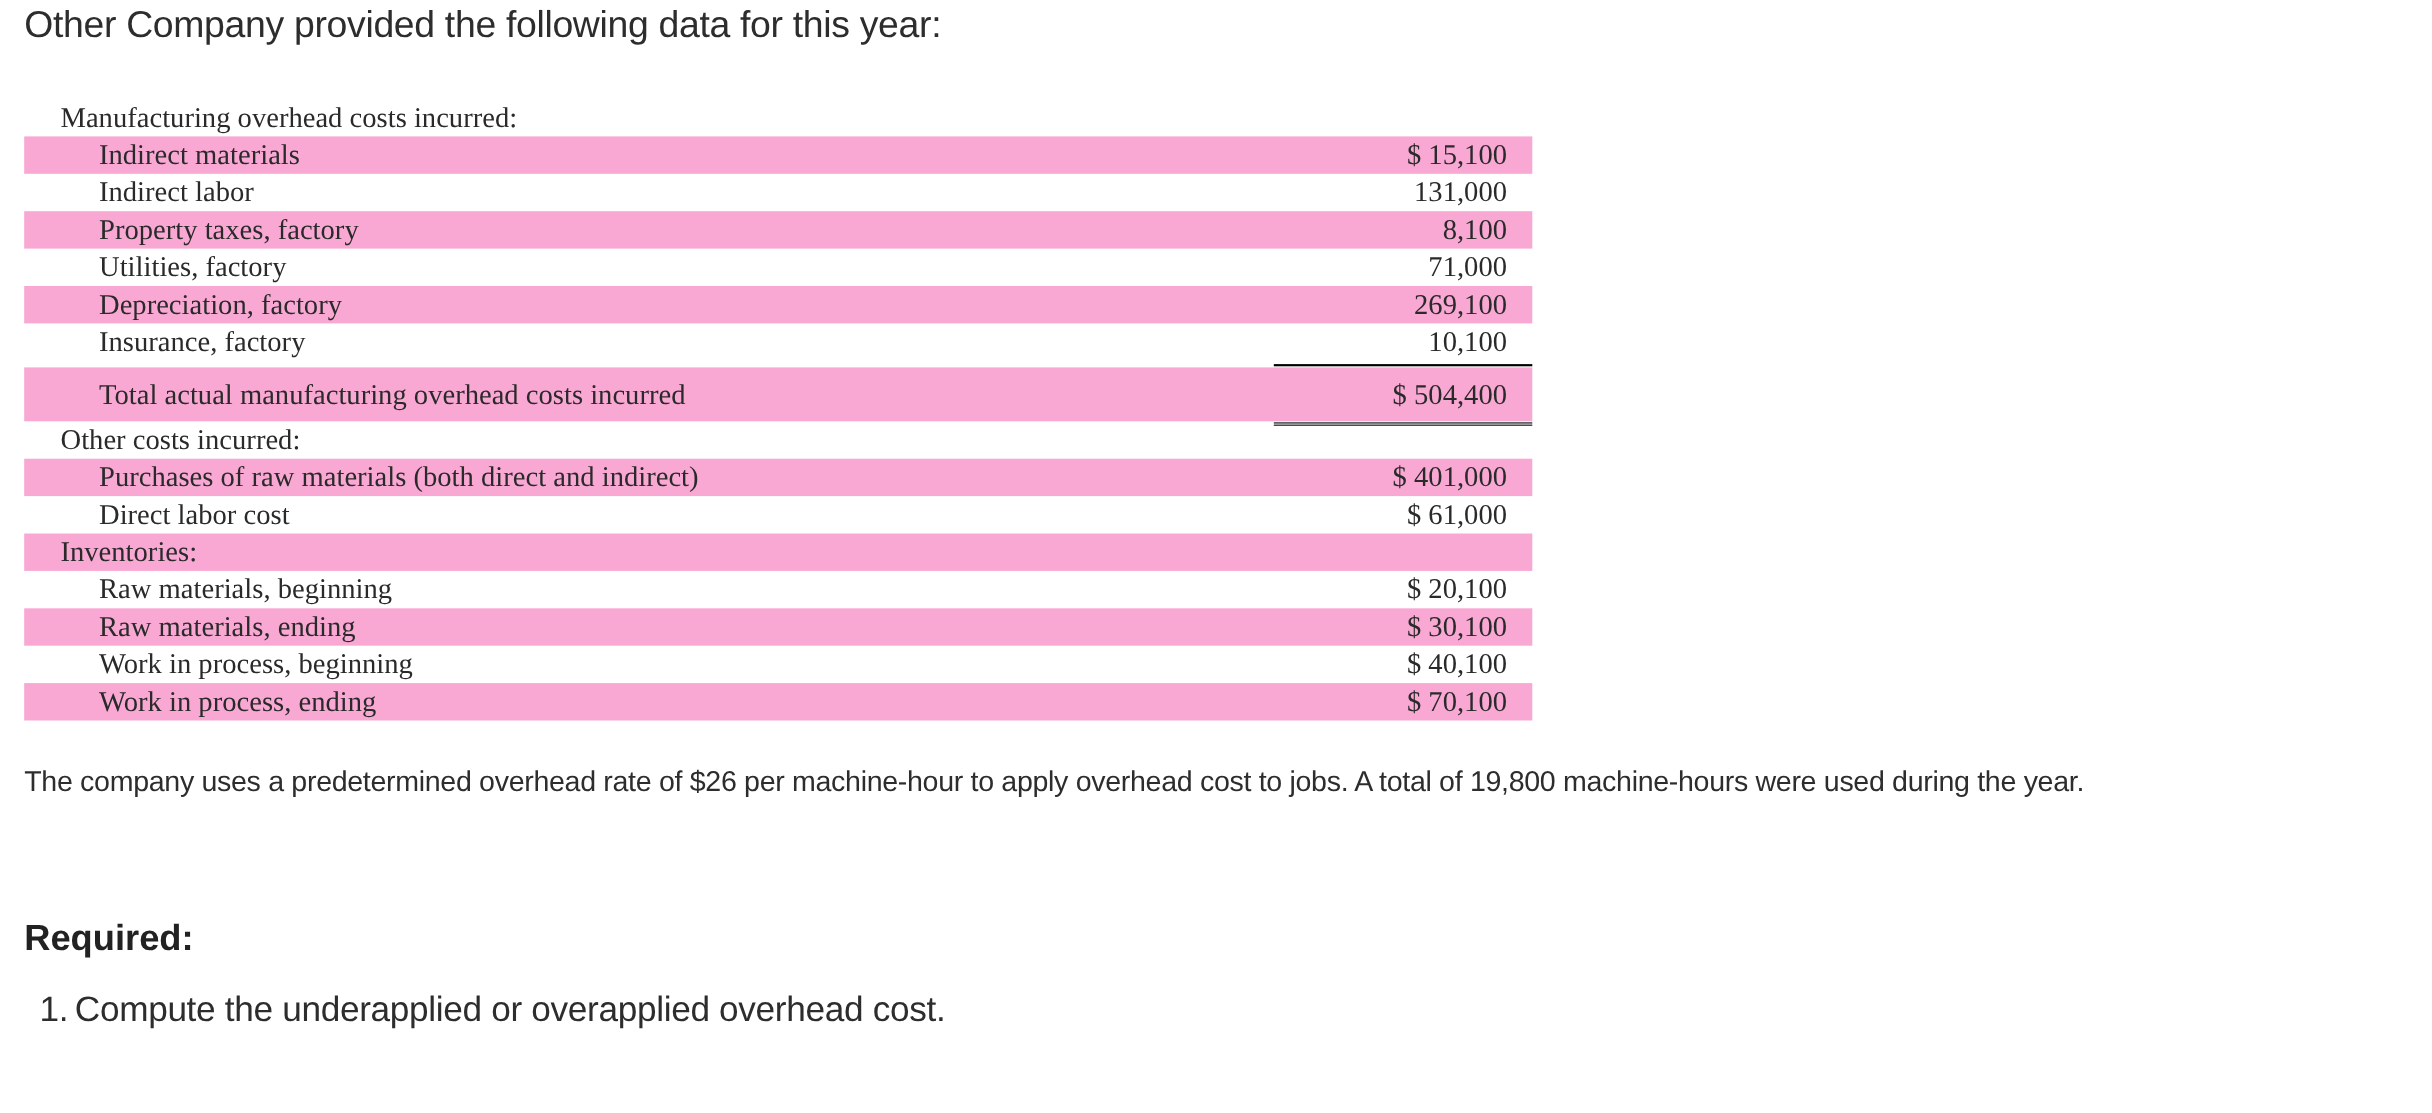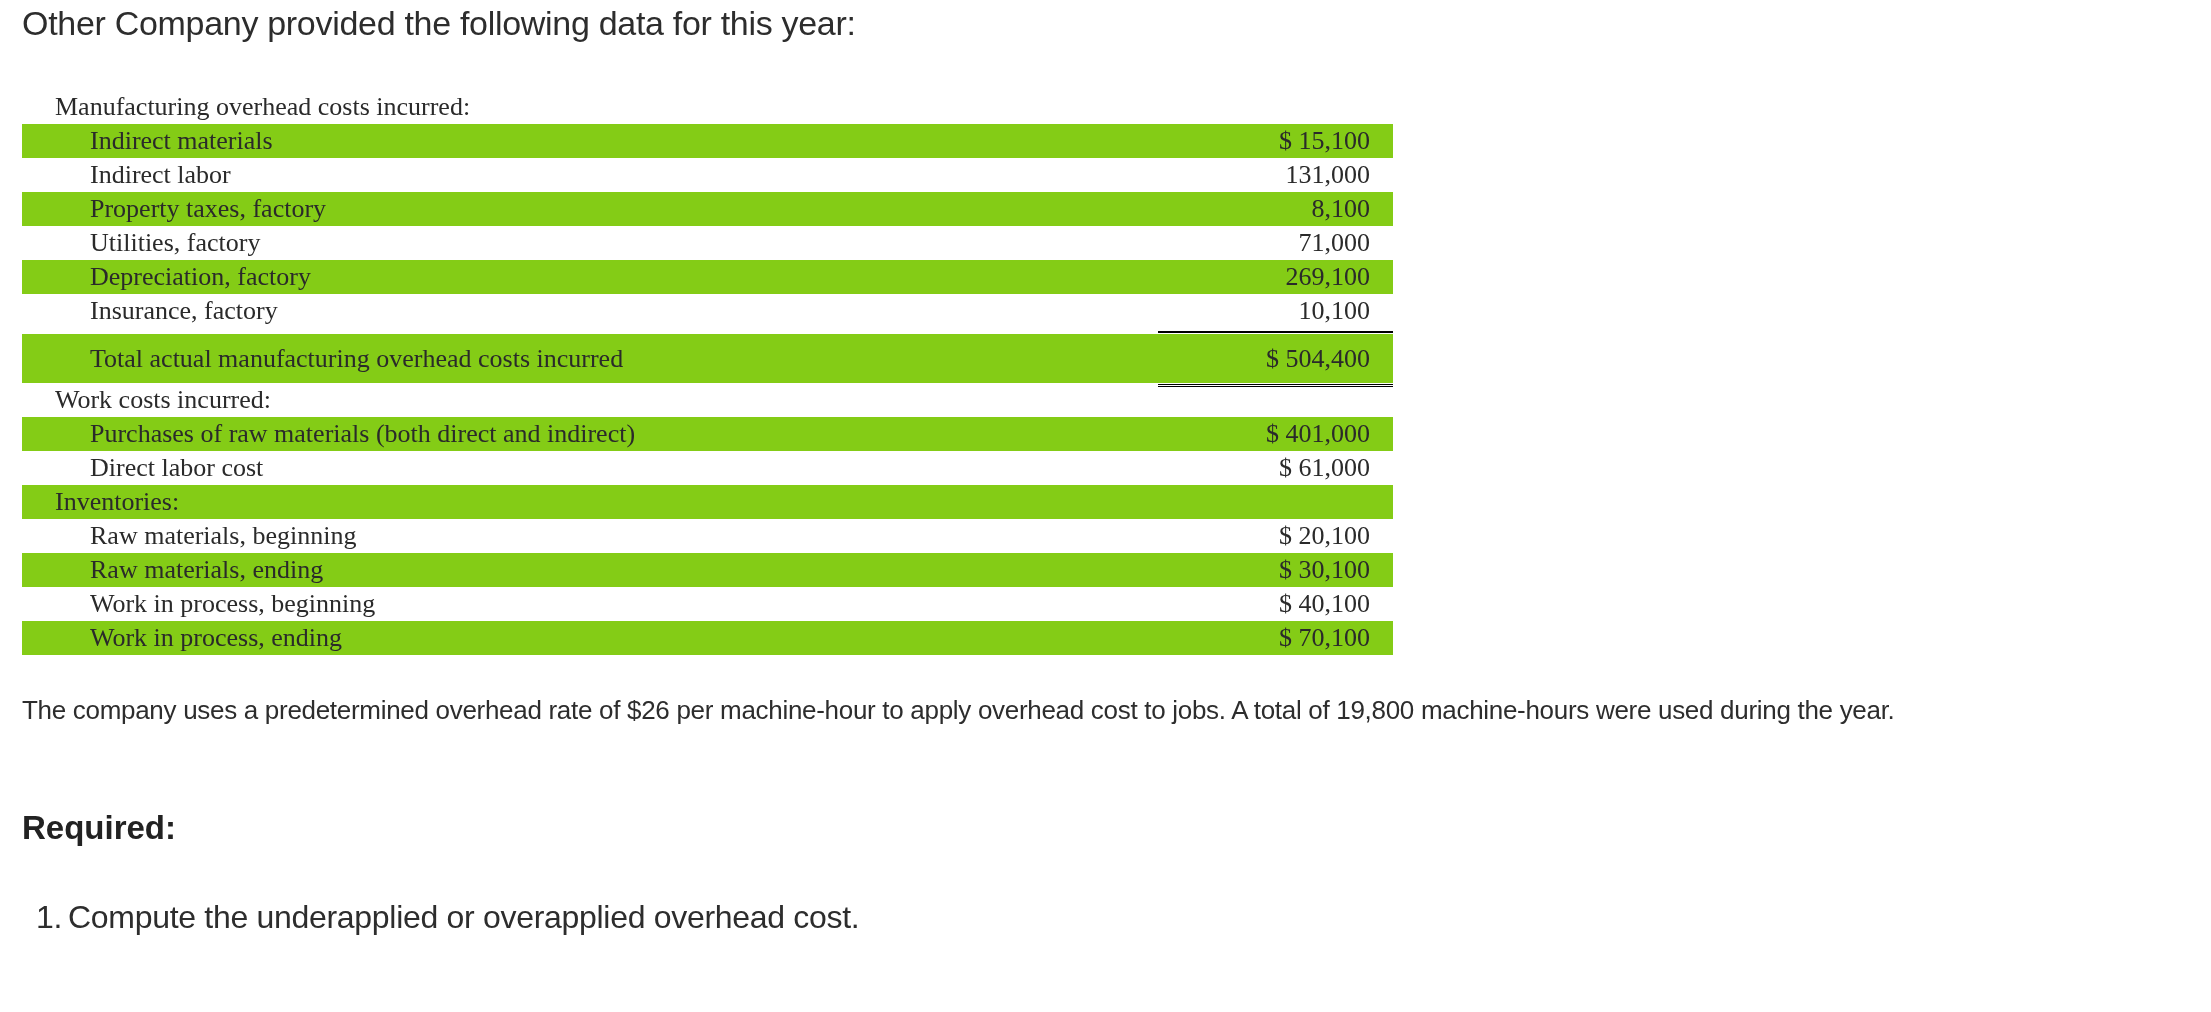--- a/index.html
+++ b/index.html
@@ -4,33 +4,33 @@
   <style>
     html, body { margin: 0; padding: 0; background: #ffffff; }
     body { width: 2211px; height: 1012px; position: relative; overflow: hidden; color: #2a2a2a; }
     .sans { font-family: "Liberation Sans", "DejaVu Sans", sans-serif; }
     .mono { font-family: "DejaVu Sans Mono", "Liberation Mono", monospace; }
 
     .intro { position: absolute; left: 22px; top: 4px; font-size: 34px; letter-spacing: -0.3px; color: #2d2d2d; }
 
     .table { position: absolute; left: 22px; top: 90px; width: 1371px; }
     .row { position: relative; height: 34px; font-size: 26px; line-height: 34px; color: #2a2a2a; font-family: Liberation Serif, serif; }
-    .row.gray { background: #84cc16; }
+    .row.gray { background: #f9a8d4; }
     .row .label { position: absolute; top: 0; white-space: pre; }
     .row .label.l1 { left: 33px; }
     .row .label.l2 { left: 68px; }
     .row .value { position: absolute; right: 23px; top: 0; white-space: pre; }
     .row.heading-top { height: 34px; }
     .row.total { height: 49px; line-height: 49px; margin-top: 6px; }
     .row.total .rule-top { position: absolute; left: 1136px; right: 0; top: -3px; height: 0; border-top: 2px solid #000; }
     .row.total .rule-bottom { position: absolute; left: 1136px; right: 0; bottom: -4px; height: 3px; border-top: 1.5px solid #000; border-bottom: 1.5px solid #000; box-sizing: border-box; }
     .row.after-total { margin-top: 0px; }
 
     .para { position: absolute; left: 22px; top: 690px; width: 2170px; font-size: 26px; line-height: 41px; color: #2d2d2d; letter-spacing: -0.3px; }
-    .required { position: absolute; left: 22px; top: 809px; font-size: 33px; font-weight: bold; color: #222; }
+    .required { position: absolute; left: 22px; top: 834px; font-size: 33px; font-weight: bold; color: #222; }
     .req-list { position: absolute; left: 22px; top: 897px; font-size: 32px; line-height: 41px; color: #2d2d2d; letter-spacing: -0.3px; }
     .req-item { white-space: nowrap; }
     .req-item .num { display: inline-block; width: 46px; text-align: right; padding-right: 6px; box-sizing: border-box; }
   </style>
 </head>
 <body>
 
 <div class="intro sans">Other Company provided the following data for this year:</div>
 
 <div class="table mono">
@@ -64,21 +64,21 @@
   </div>
 
   <div class="row gray total">
     <div class="rule-top"></div>
     <span class="label l2">Total actual manufacturing overhead costs incurred</span>
     <span class="value">$ 504,400</span>
     <div class="rule-bottom"></div>
   </div>
 
   <div class="row after-total">
-    <span class="label l1">Work costs incurred:</span>
+    <span class="label l1">Other costs incurred:</span>
   </div>
   <div class="row gray">
     <span class="label l2">Purchases of raw materials (both direct and indirect)</span>
     <span class="value">$ 401,000</span>
   </div>
   <div class="row">
     <span class="label l2">Direct labor cost</span>
     <span class="value">$ 61,000</span>
   </div>
 

